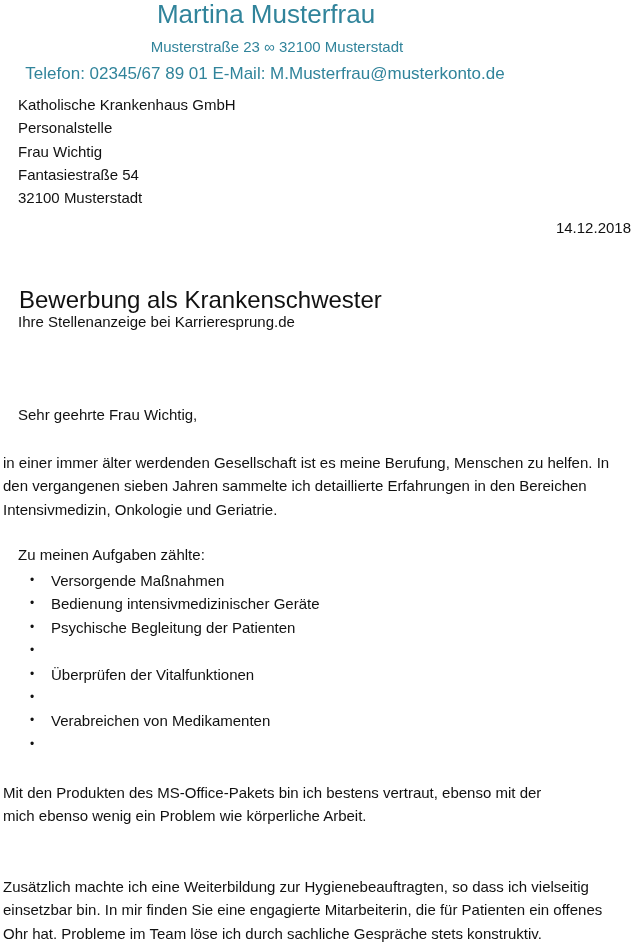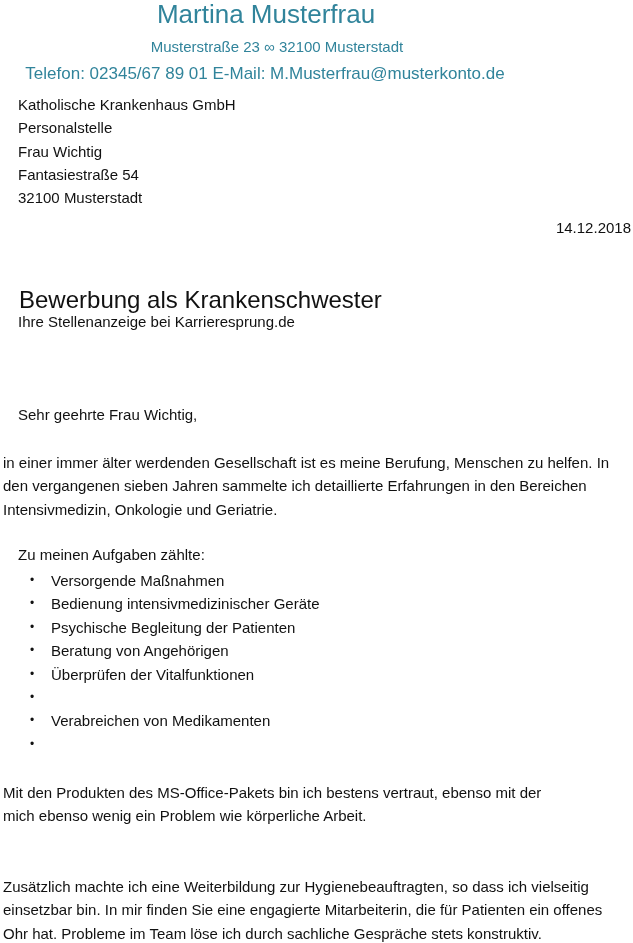--- a/index.html
+++ b/index.html
@@ -49,21 +49,21 @@
     <div>den vergangenen sieben Jahren sammelte ich detaillierte Erfahrungen in den Bereichen</div>
     <div>Intensivmedizin, Onkologie und Geriatrie.</div>
   </div>
 
   <div class="line" style="top:546px">Zu meinen Aufgaben zählte:</div>
 
   <ul class="tasks">
     <li><span class="bullet">•</span><span>Versorgende Maßnahmen</span></li>
     <li><span class="bullet">•</span><span>Bedienung intensivmedizinischer Geräte</span></li>
     <li><span class="bullet">•</span><span>Psychische Begleitung der Patienten</span></li>
-    <li><span class="bullet">•</span><span>Beratung von Angehörigen</span></li>
+    <li><span class="bullet">•</span></li>
     <li><span class="bullet">•</span><span>Überprüfen der Vitalfunktionen</span></li>
     <li><span class="bullet">•</span></li>
     <li><span class="bullet">•</span><span>Verabreichen von Medikamenten</span></li>
     <li><span class="bullet">•</span></li>
   </ul>
 
   <div class="para" style="top:781px">
     <div>Mit den Produkten des MS-Office-Pakets bin ich bestens vertraut, ebenso mit der</div>
     <div>mich ebenso wenig ein Problem wie körperliche Arbeit.</div>
   </div>

